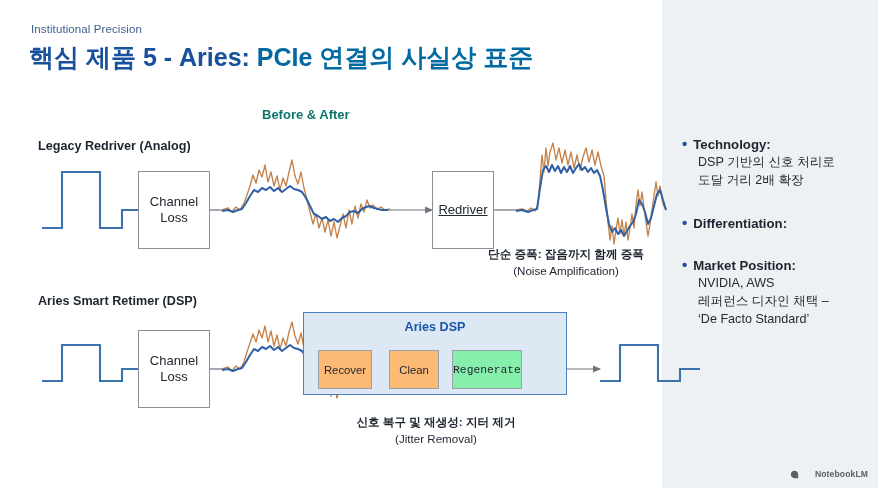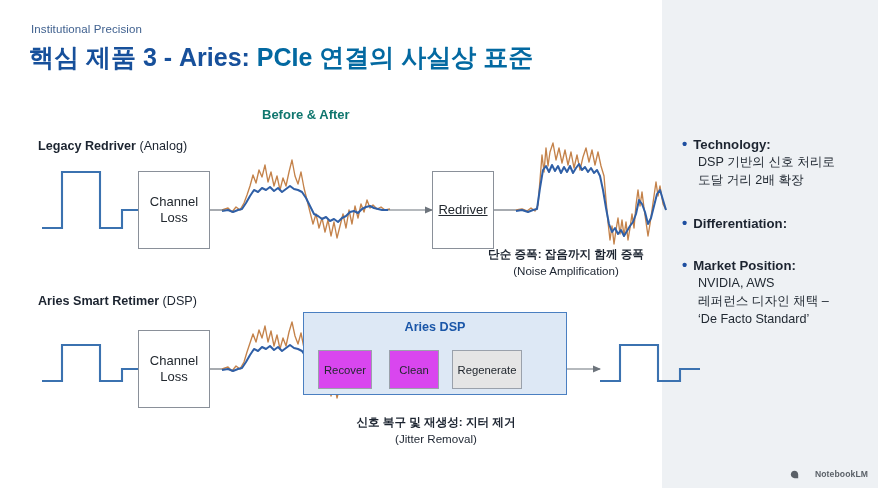--- a/index.html
+++ b/index.html
@@ -56,21 +56,21 @@
   .section-heading {
     position: absolute; top: 107px; left: 262px;
     font-size: 13px; font-weight: bold; color: #0f766e;
   }
 
   .row-label {
     position: absolute;
     font-size: 12.6px; color: #1c2430; white-space: nowrap;
   }
   .row-label b { font-weight: bold; }
-  .row-label span { font-weight: normal; }
+  .row-label span { font-weight: bold; }
 
   .caption {
     position: absolute;
     text-align: center;
     font-size: 11.6px; color: #1c2430; line-height: 1.45;
     white-space: nowrap;
   }
   .caption .l1 { font-weight: bold; display: block; }
   .caption .l2 { font-weight: normal; display: block; }
 
@@ -92,26 +92,26 @@
     background: #dde8f5;
     border: 1.4px solid #4a7fc1;
   }
   .dsptitle {
     position: absolute; width: 100%; top: 7px; left: 0;
     text-align: center; font-size: 12.6px; font-weight: bold;
     color: #1a56a8;
   }
   .subbox {
     position: absolute;
-    background: #d946ef;
+    background: #fdba74;
     border: 1.1px solid #9aa1ab;
     display: flex; align-items: center; justify-content: center;
     font-size: 11.3px; color: #22282f;
   }
-  .subbox.tinted { background: #e5e5e5; }
+  .subbox.tinted { background: #86efac; font-family: Liberation Mono, monospace; }
 
   
   .watermark {
     position: absolute; right: 10px; bottom: 9px;
     display: flex; align-items: center; gap: 16px;
     font-size: 8.6px; color: #5b6168; font-weight: bold;
     letter-spacing: .1px;
   }
 </style>
 </head>
@@ -146,21 +146,21 @@
         <div class="bullet-body">NVIDIA, AWS
 레퍼런스 디자인 채택 –
 ‘De Facto Standard’</div>
       </div>
 
     </div>
   </div>
 
   <div class="kicker">Institutional Precision</div>
   <div class="title">
-    <span class="blue">핵심 제품 3 - Aries:</span><span> </span><span class="dark">PCIe 연결의 사실상 표준</span>
+    <span class="blue">핵심 제품 5 - Aries:</span><span> </span><span class="dark">PCIe 연결의 사실상 표준</span>
   </div>
 
   <div class="section-heading">Before &amp; After</div>
 
   <div class="row-label" style="left:38px; top:139px;">
     <b>Legacy Redriver</b><span> (Analog)</span>
   </div>
   <div class="row-label" style="left:38px; top:294px;">
     <b>Aries Smart Retimer</b><span> (DSP)</span>
   </div>

